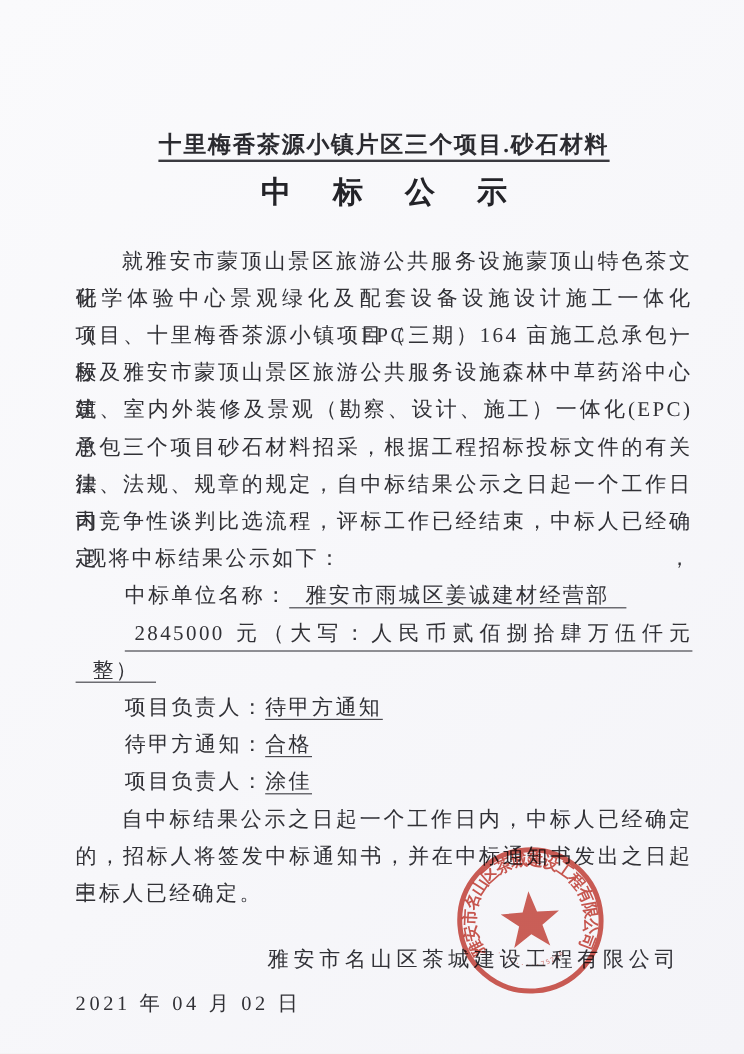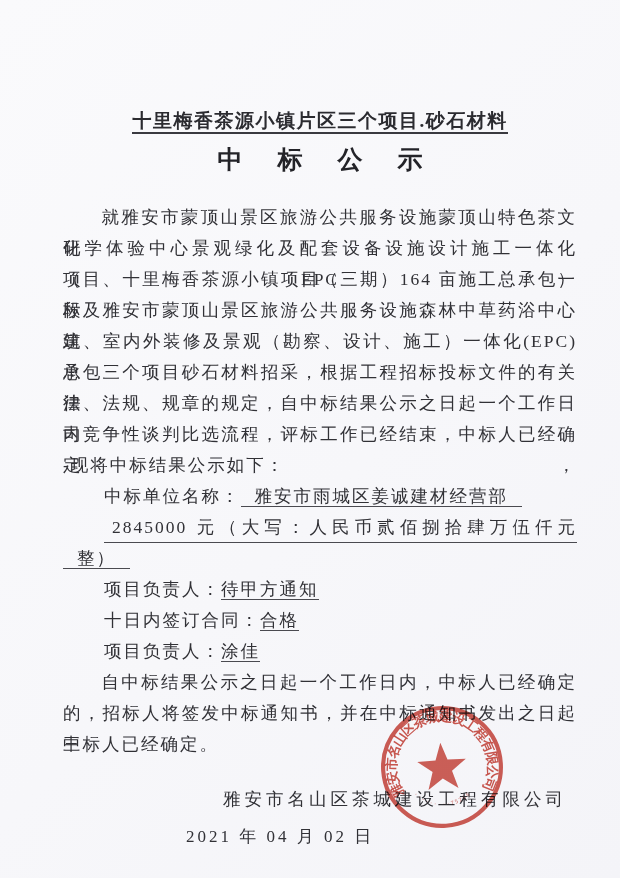--- a/index.html
+++ b/index.html
@@ -82,21 +82,21 @@
     text-align: right;
     padding-right: 10px;
     color: #313136;
   }
   .sig-date {
     margin-top: 6px;
     height: 31px;
     line-height: 31px;
     font-size: 17px;
     letter-spacing: 3px;
-    text-align: center;
+    text-align: left;
     padding-right: 80px;
     color: #313136;
   }
   .seal {
     position: absolute;
     left: 378px;
     top: 702px;
     width: 128px;
     height: 130px;
     transform: rotate(-4deg);
@@ -136,21 +136,21 @@
       <div class="line pad2 flexrow">
           <span class="u grow">2845000 元（大写：人民币贰佰捌拾肆万伍仟元</span>
       </div>
       <div class="line">
         <span class="u val-pad">整）</span>
       </div>
       <div class="line pad2">
         <span>项目负责人：</span><span class="u">待甲方通知</span>
       </div>
       <div class="line pad2">
-        <span>十日内签订合同：</span><span class="u">合格</span>
+        <span>待甲方通知：</span><span class="u">合格</span>
       </div>
       <div class="line pad2">
         <span>项目负责人：</span><span class="u">涂佳</span>
       </div>
     </div>
 
     <div>
       <div class="line just indent">自中标结果公示之日起一个工作日内，中标人已经确定</div>
       <div class="line just">的，招标人将签发中标通知书，并在中标通知书发出之日起三</div>
       <div class="line">中标人已经确定。</div>

